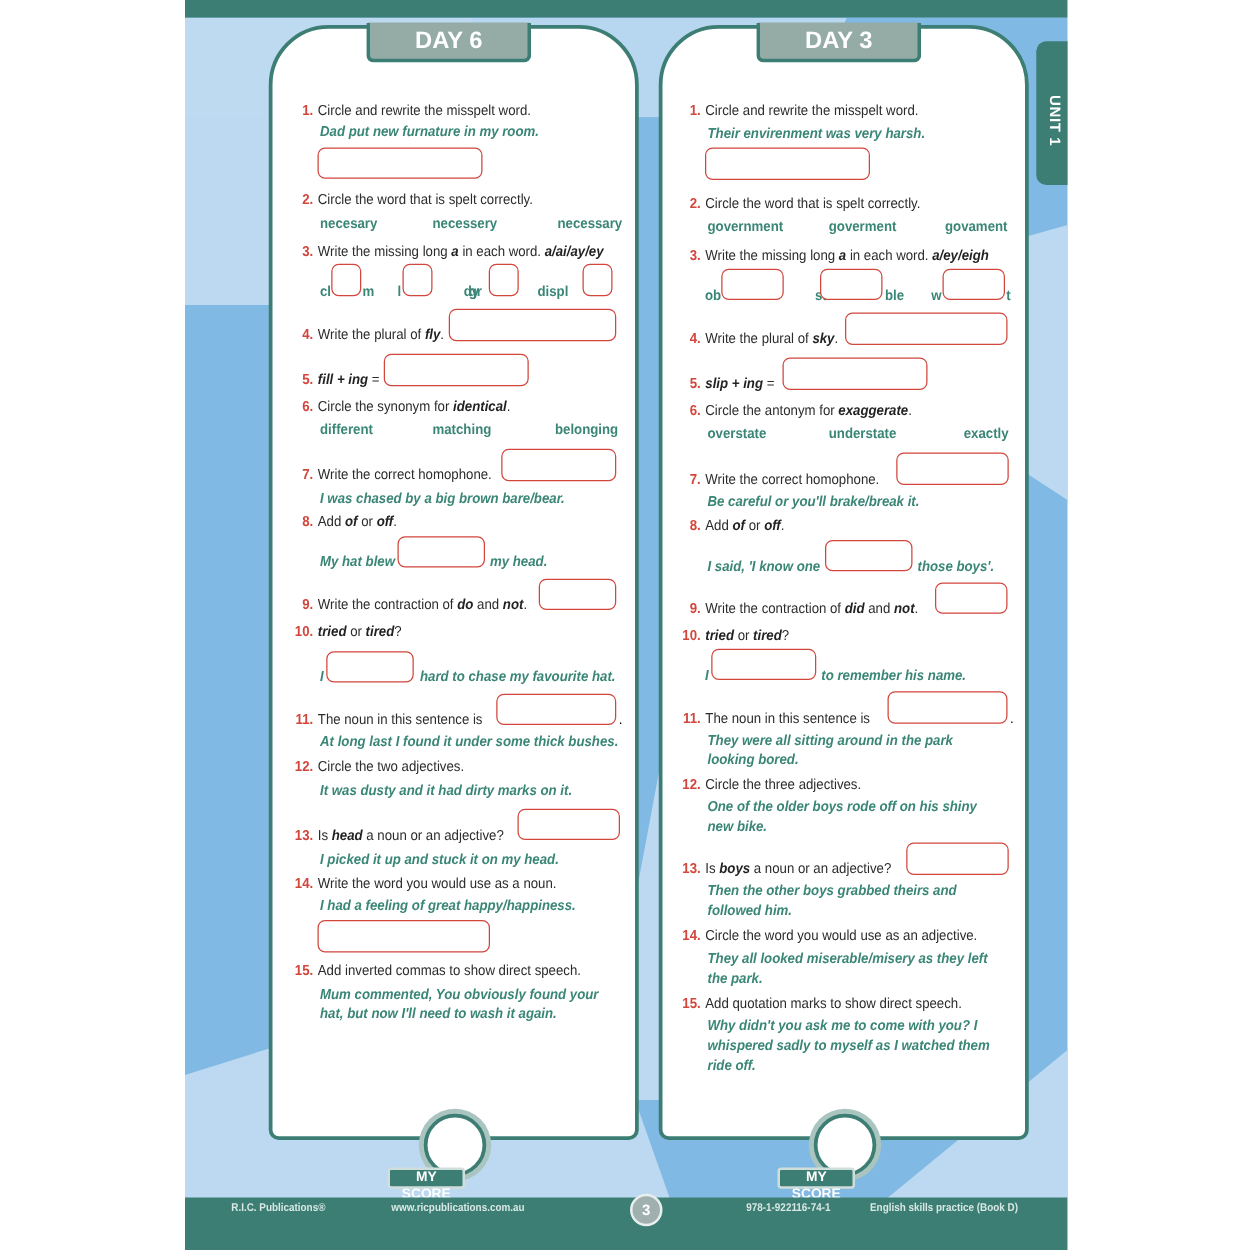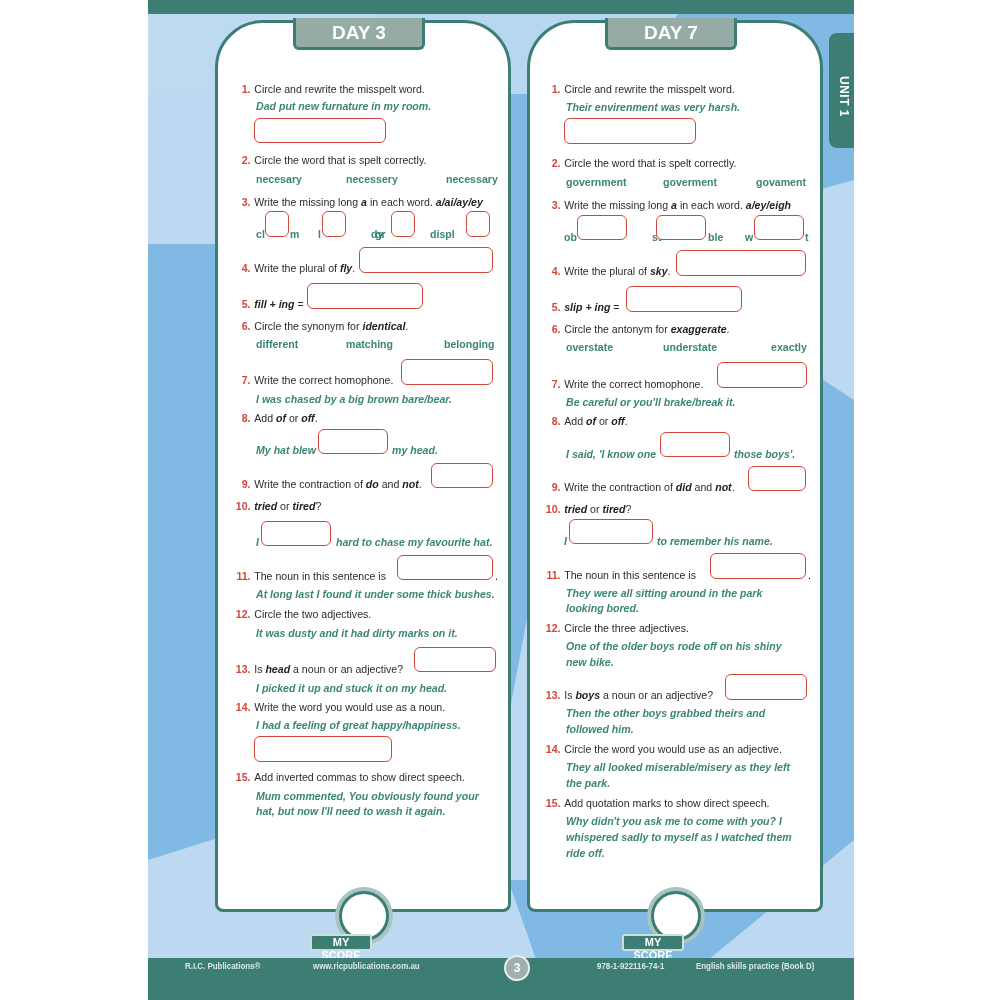--- a/index.html
+++ b/index.html
@@ -95,21 +95,21 @@
   <div class="bg-shape" style="left:560px;top:560px;width:146px;height:400px;clip-path:polygon(100% 70%,100% 100%,0 100%);"></div>
   <div class="bg-shape" style="left:330px;top:560px;width:60px;height:320px;clip-path:polygon(100% 0,100% 100%,0 100%);"></div>
 
   <div class="top-bar"></div>
 
   <div class="unit-tab">
     <span>UNIT 1</span>
   </div>
 
   <div class="card day3">
-    <div class="day-header">DAY 3</div>
+    <div class="day-header">DAY 6</div>
 
     <div class="q" style="left:16px;top:60px;"><span class="num">1.</span><span>Circle and rewrite the misspelt word.</span></div>
     <div class="sub ital" style="left:38px;top:77px;">Dad put new furnature in my room.</div>
     <div class="box" style="left:36px;top:95px;width:132px;height:25px;"></div>
 
     <div class="q" style="left:16px;top:131px;"><span class="num">2.</span><span>Circle the word that is spelt correctly.</span></div>
     <div class="sub green" style="left:38px;top:150px;">necesary</div>
     <div class="sub green" style="left:128px;top:150px;">necessery</div>
     <div class="sub green" style="left:228px;top:150px;">necessary</div>
 
@@ -174,21 +174,21 @@
     <div class="sub ital" style="left:38px;top:782px;">hat, but now I'll need to wash it again.</div>
 
     <div class="score-mask"></div>
     <div class="score-wrap">
       <div class="score-circle"></div>
     </div>
     <div class="score-label">MY SCORE</div>
   </div>
 
   <div class="card day4">
-    <div class="day-header">DAY 7</div>
+    <div class="day-header">DAY 3</div>
 
     <div class="q" style="left:14px;top:60px;"><span class="num">1.</span><span>Circle and rewrite the misspelt word.</span></div>
     <div class="sub ital" style="left:36px;top:78px;">Their envirenment was very harsh.</div>
     <div class="box" style="left:34px;top:95px;width:132px;height:26px;"></div>
 
     <div class="q" style="left:14px;top:134px;"><span class="num">2.</span><span>Circle the word that is spelt correctly.</span></div>
     <div class="sub green" style="left:36px;top:153px;">government</div>
     <div class="sub green" style="left:133px;top:153px;">goverment</div>
     <div class="sub green" style="left:226px;top:153px;">govament</div>
 

